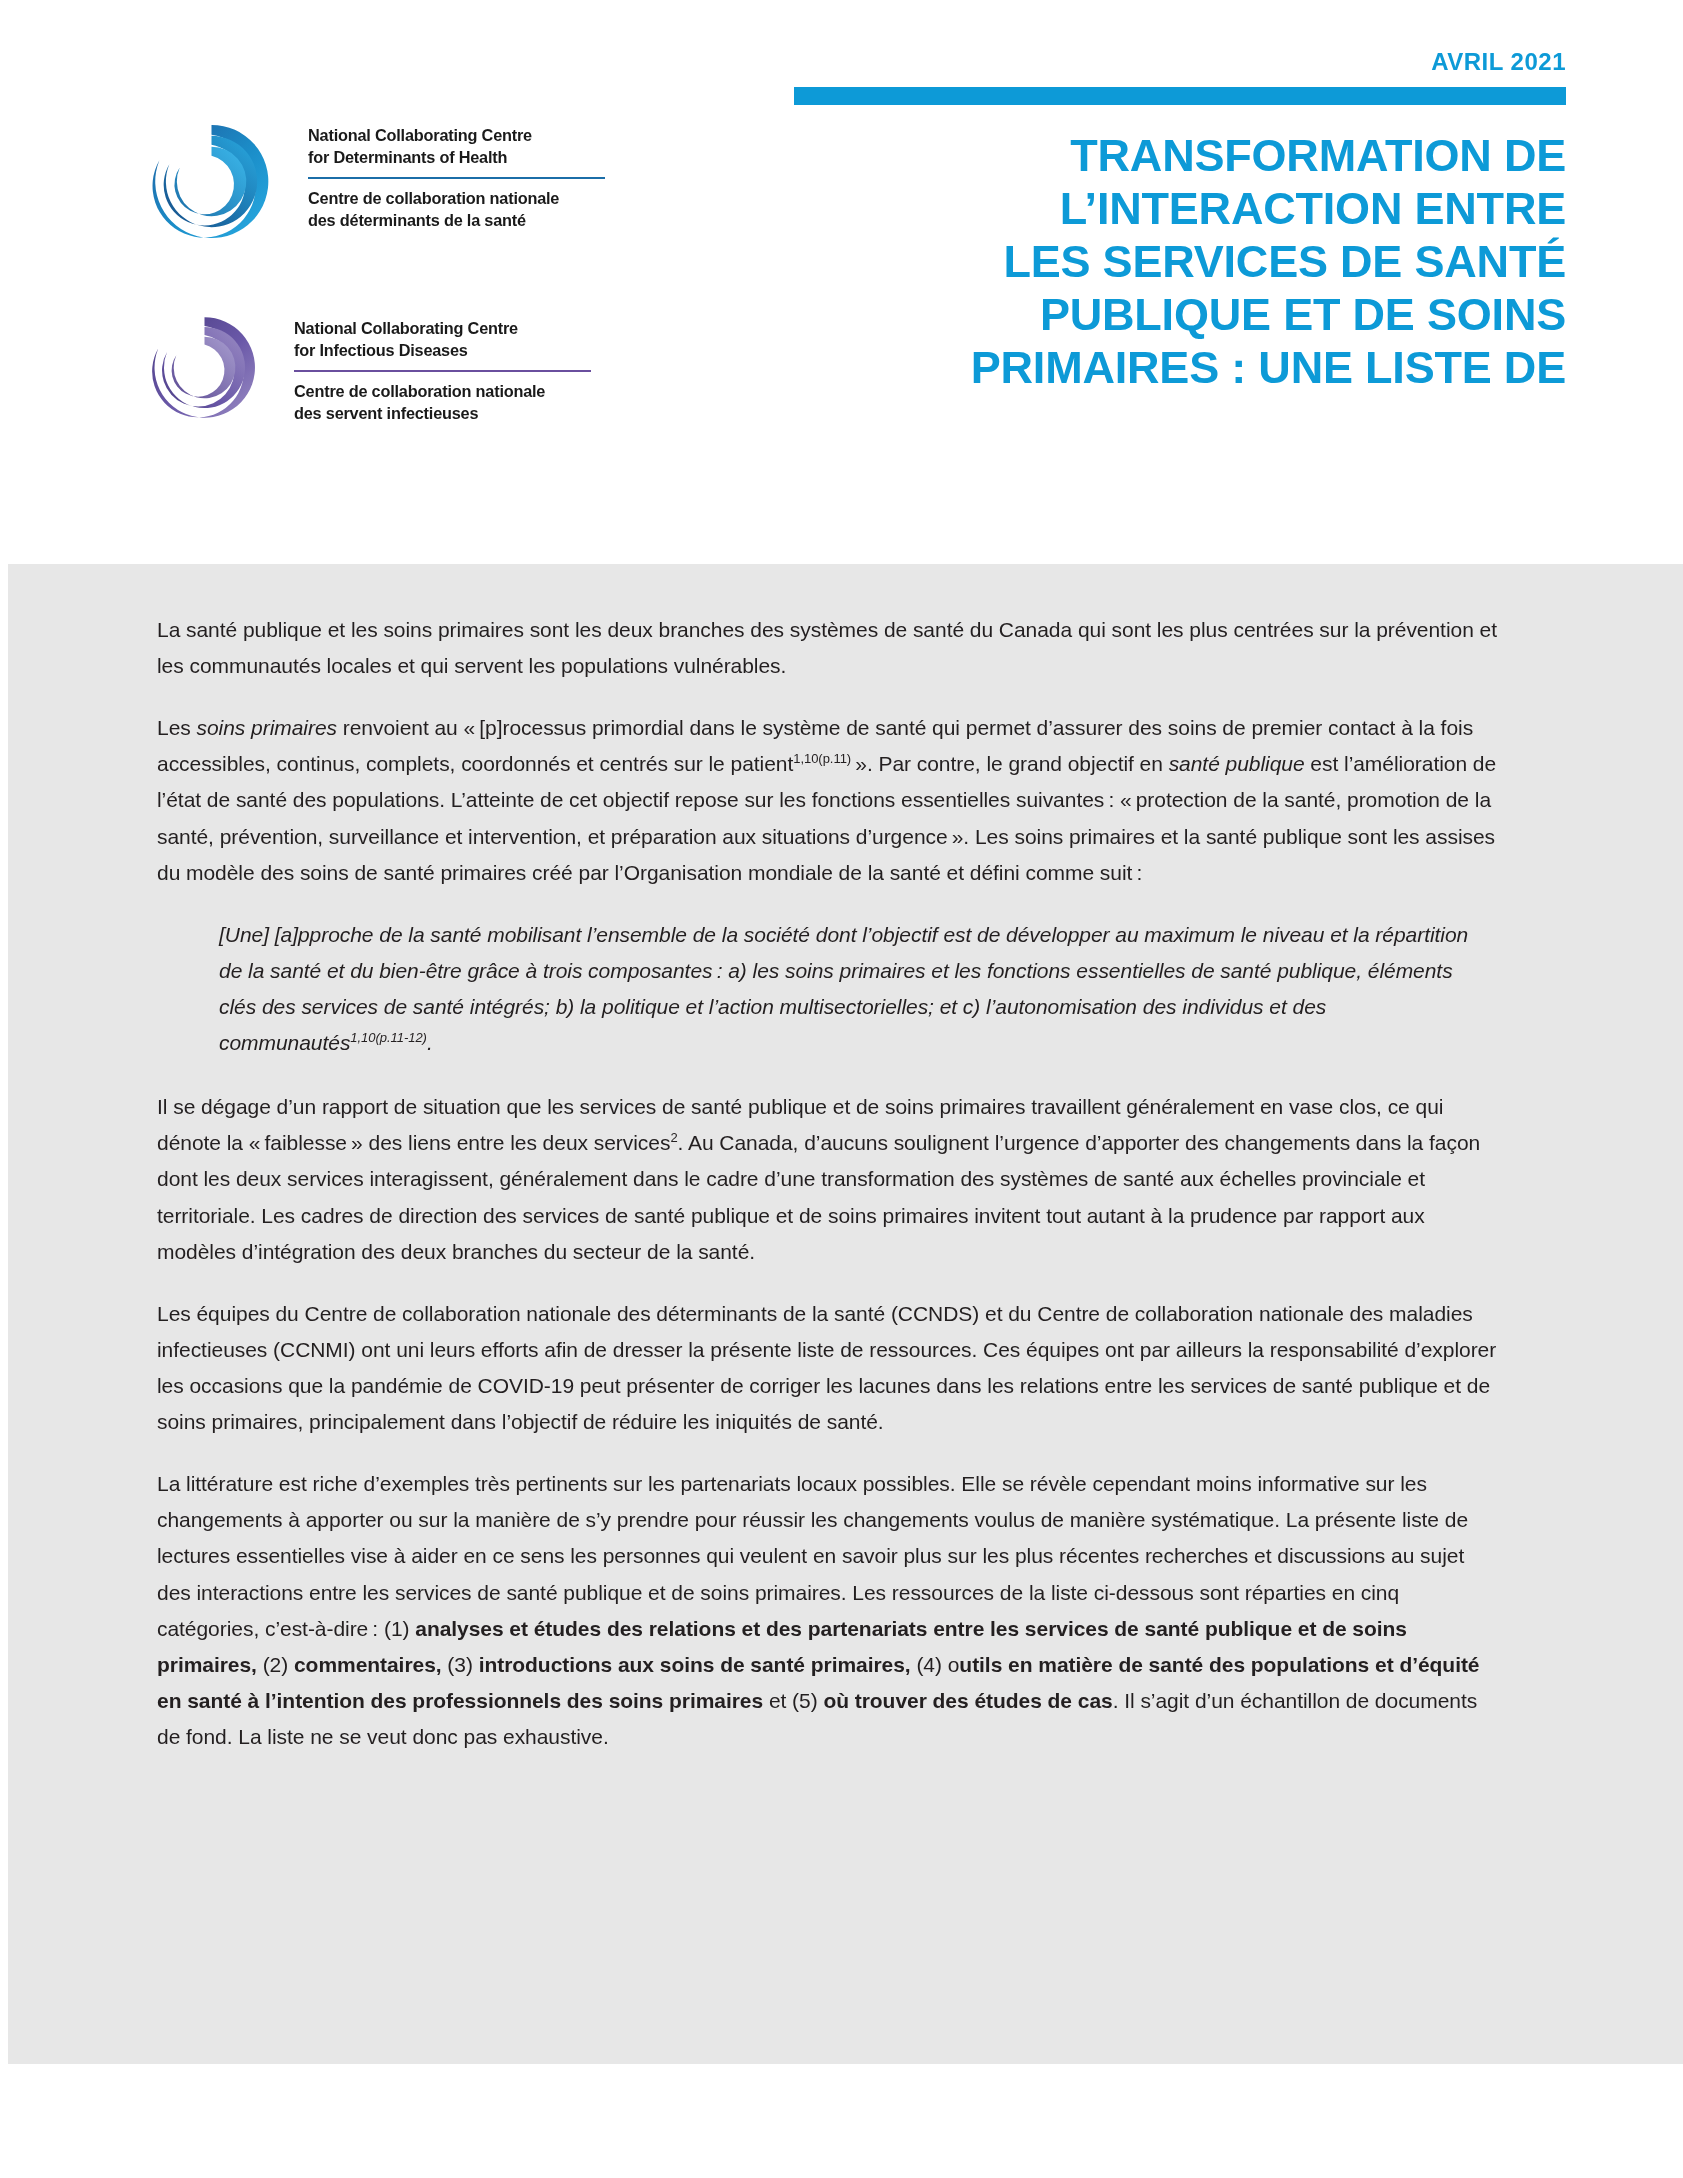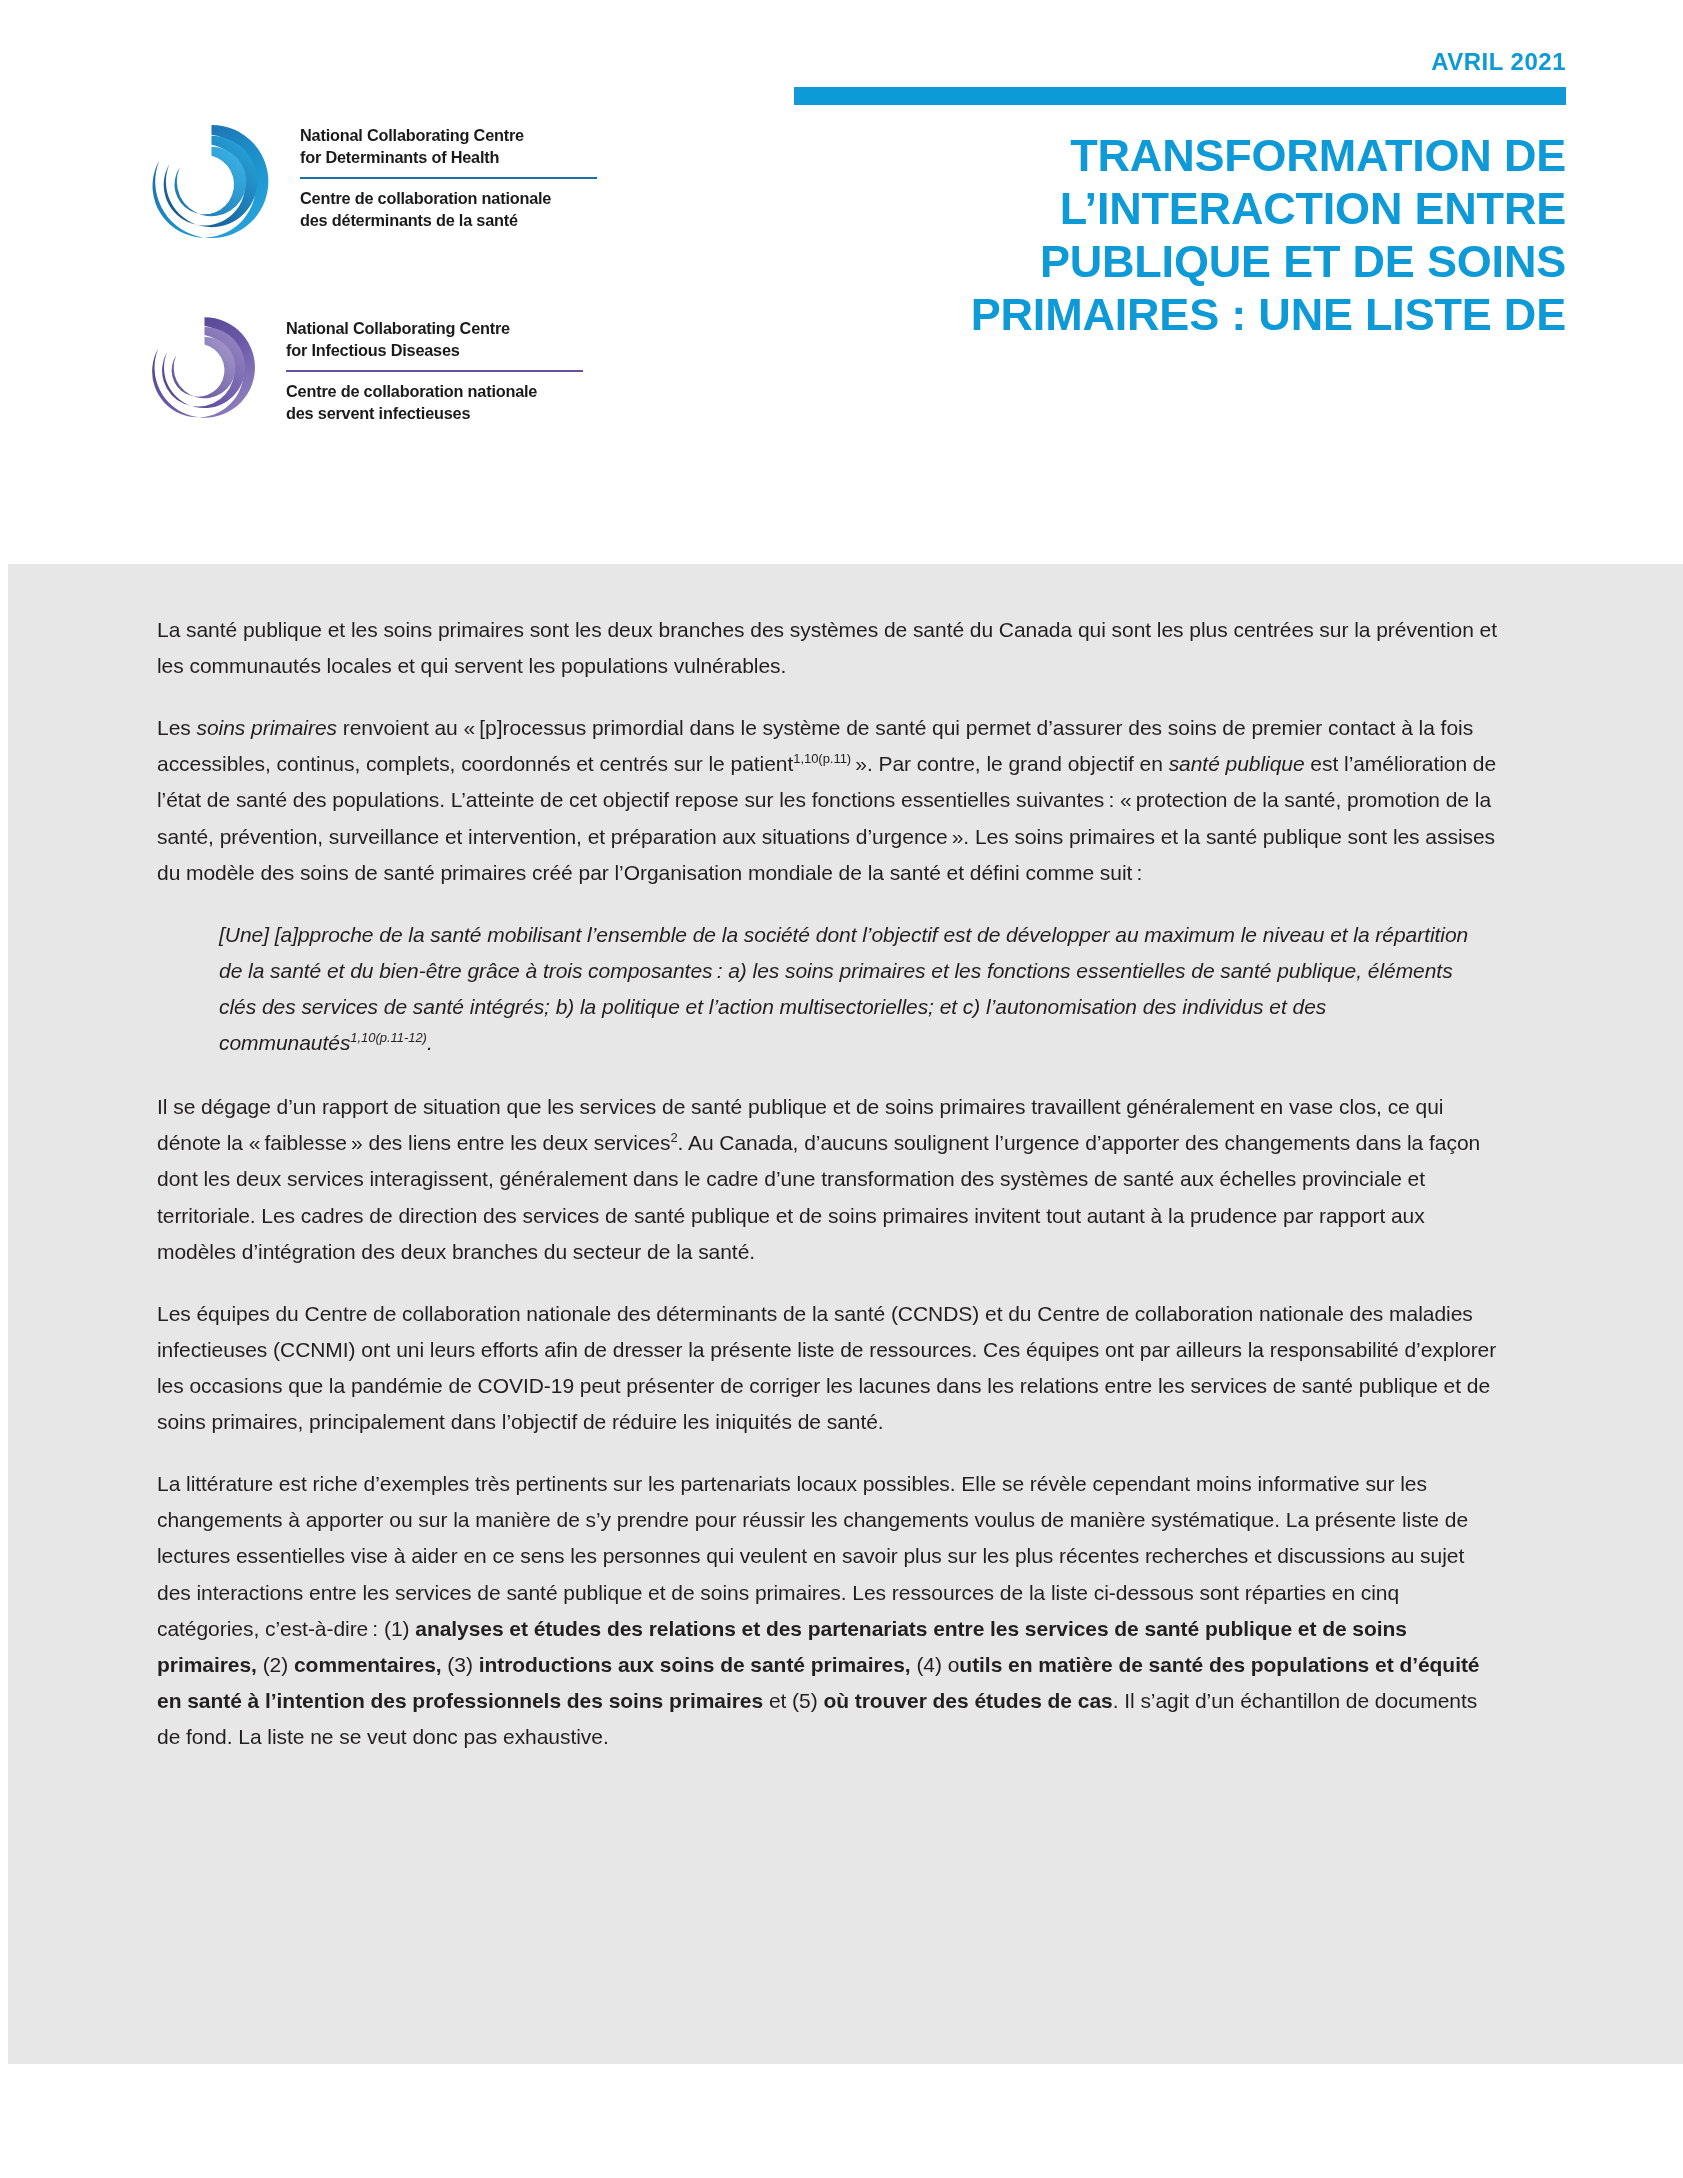--- a/index.html
+++ b/index.html
@@ -32,21 +32,21 @@
     color: #0d9ad7;
     font-family: "Liberation Sans", sans-serif;
   }
 
   
   .logo-block {
     position: absolute;
     left: 149px;
     display: flex;
     align-items: flex-start;
-    gap: 26px;
+    gap: 34px;
   }
   .logo-block.nccdh { top: 119px; }
   .logo-block.nccid { top: 312px; }
 
   .logo-mark { width: 125px; height: 125px; flex: 0 0 125px; }
   .logo-mark.small { width: 111px; height: 111px; flex: 0 0 111px; }
 
   .logo-text {
     padding-top: 6px;
     font-family: "Liberation Sans", sans-serif;
@@ -198,20 +198,21 @@
       <div>Centre de collaboration nationale</div>
       <div>des servent infectieuses</div>
     </div>
   </div>
 
   <div class="title-wrap">
     <div class="title-bar"></div>
     <h1 class="doc-title" id="doc-title">
         <span style="display: block;">TRANSFORMATION DE</span>
         <span style="display: block;">L’INTERACTION ENTRE</span>
+        <span style="display: block;">LES SERVICES DE SANTÉ</span>
         <span style="display: block;">PUBLIQUE ET DE SOINS</span>
         <span style="display: block;">PRIMAIRES : UNE LISTE DE</span>
       </h1>
   </div>
 </div>
 
 <div class="body-panel" id="body-panel">
     <p>La santé publique et les soins primaires sont les deux branches des systèmes de santé du Canada qui sont les plus centrées sur la prévention et les communautés locales et qui servent les populations vulnérables.</p>
     <p>Les <em>soins primaires</em> renvoient au « [p]rocessus primordial dans le système de santé qui permet d’assurer des soins de premier contact à la fois accessibles, continus, complets, coordonnés et centrés sur le patient<sup>1,10(p.11)</sup> ». Par contre, le grand objectif en <em>santé publique</em> est l’amélioration de l’état de santé des populations. L’atteinte de cet objectif repose sur les fonctions essentielles suivantes : « protection de la santé, promotion de la santé, prévention, surveillance et intervention, et préparation aux situations d’urgence ». Les soins primaires et la santé publique sont les assises du modèle des soins de santé primaires créé par l’Organisation mondiale de la santé et défini comme suit :</p>
     <p class="blockquote">[Une] [a]pproche de la santé mobilisant l’ensemble de la société dont l’objectif est de développer au maximum le niveau et la répartition de la santé et du bien-être grâce à trois composantes : a) les soins primaires et les fonctions essentielles de santé publique, éléments clés des services de santé intégrés; b) la politique et l’action multisectorielles; et c) l’autonomisation des individus et des communautés<sup>1,10(p.11-12)</sup>.</p>

